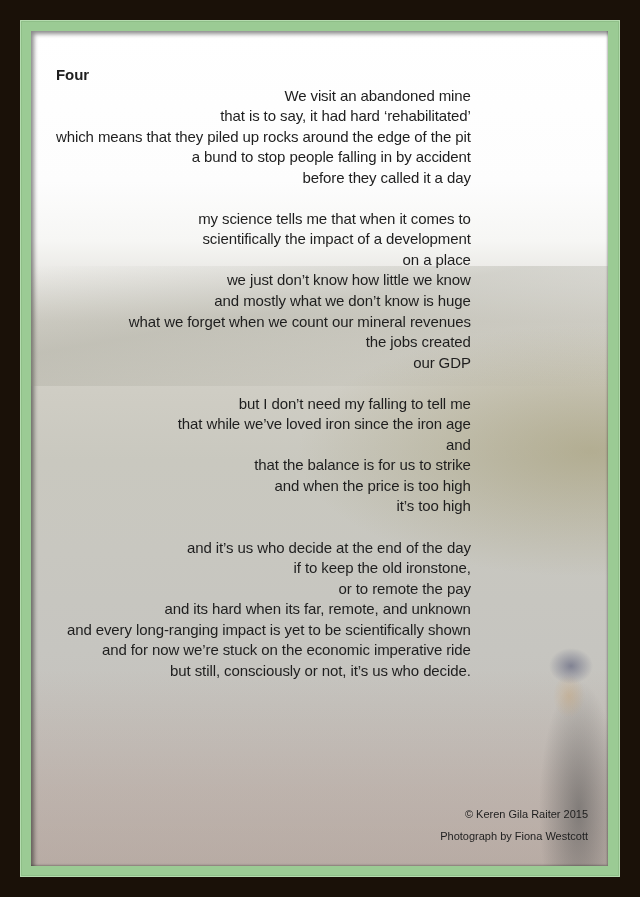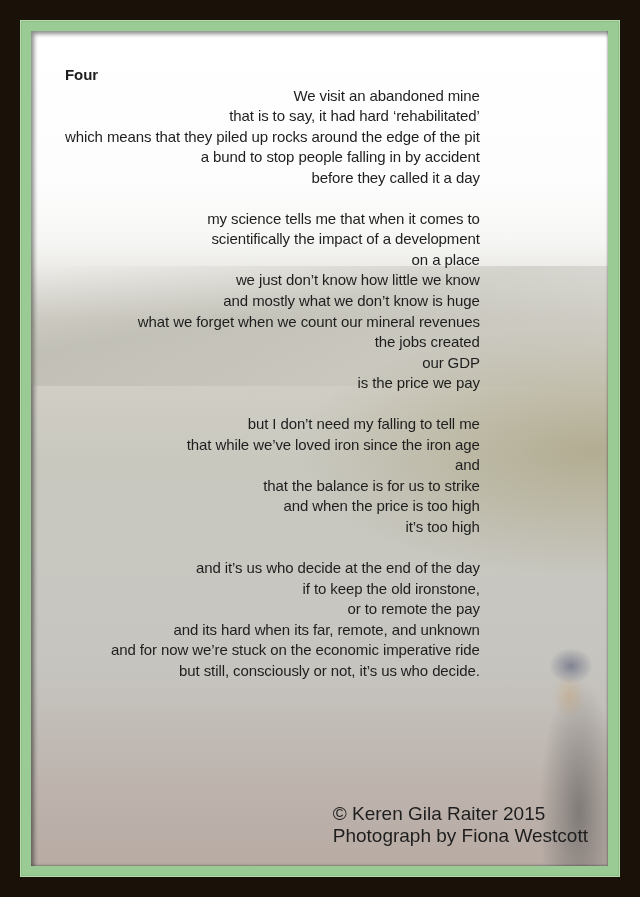--- a/index.html
+++ b/index.html
@@ -52,31 +52,30 @@
     background: linear-gradient(170deg, rgba(150,150,140,0.0) 0%, rgba(140,140,125,0.25) 40%, rgba(0,0,0,0) 100%);
     pointer-events: none;
   }
   .poem {
     position: absolute;
     left: 25px; top: 34px;
     color: #1e1e1e;
     font-size: 15px;
     line-height: 20.55px;
     letter-spacing: -0.1px;
-    margin-left: 9px;
   }
   .poem .title { font-weight: bold; }
   .poem .line { white-space: nowrap; display: block; height: 20.55px; }
   .poem .stanza { margin-bottom: 20.55px; text-align: right; }
   .credits {
     position: absolute;
     right: 20px; top: 772px;
-    text-align: left;
+    text-align: right;
     color: #1e1e1e;
-    font-size: 19px;
+    font-size: 11px;
     line-height: 22px;
   }
   .credits .line { display: block; white-space: nowrap; }
 </style>
 </head>
 <body>
 
 <div class="frame-green"></div>
 
 <div class="panel">
@@ -95,37 +94,37 @@
 
     <div class="stanza">
       <span class="line">my science tells me that when it comes to</span>
       <span class="line">scientifically the impact of a development</span>
       <span class="line">on a place</span>
       <span class="line">we just don’t know how little we know</span>
       <span class="line">and mostly what we don’t know is huge</span>
       <span class="line">what we forget when we count our mineral revenues</span>
       <span class="line">the jobs created</span>
       <span class="line">our GDP</span>
-      <span class="line">is the price we pay</span>
     </div>
 
     <div class="stanza">
       <span class="line">but I don’t need my falling to tell me</span>
       <span class="line">that while we’ve loved iron since the iron age</span>
       <span class="line">and</span>
       <span class="line">that the balance is for us to strike</span>
       <span class="line">and when the price is too high</span>
       <span class="line">it’s too high</span>
     </div>
 
     <div class="stanza">
       <span class="line">and it’s us who decide at the end of the day</span>
       <span class="line">if to keep the old ironstone,</span>
       <span class="line">or to remote the pay</span>
       <span class="line">and its hard when its far, remote, and unknown</span>
+      <span class="line">and every long-ranging impact is yet to be scientifically shown</span>
       <span class="line">and for now we’re stuck on the economic imperative ride</span>
       <span class="line">but still, consciously or not, it’s us who decide.</span>
     </div>
   </div>
 
   <div class="credits">
     <span class="line">©  Keren Gila Raiter 2015</span>
     <span class="line">Photograph by Fiona Westcott</span>
   </div>
 </div>

